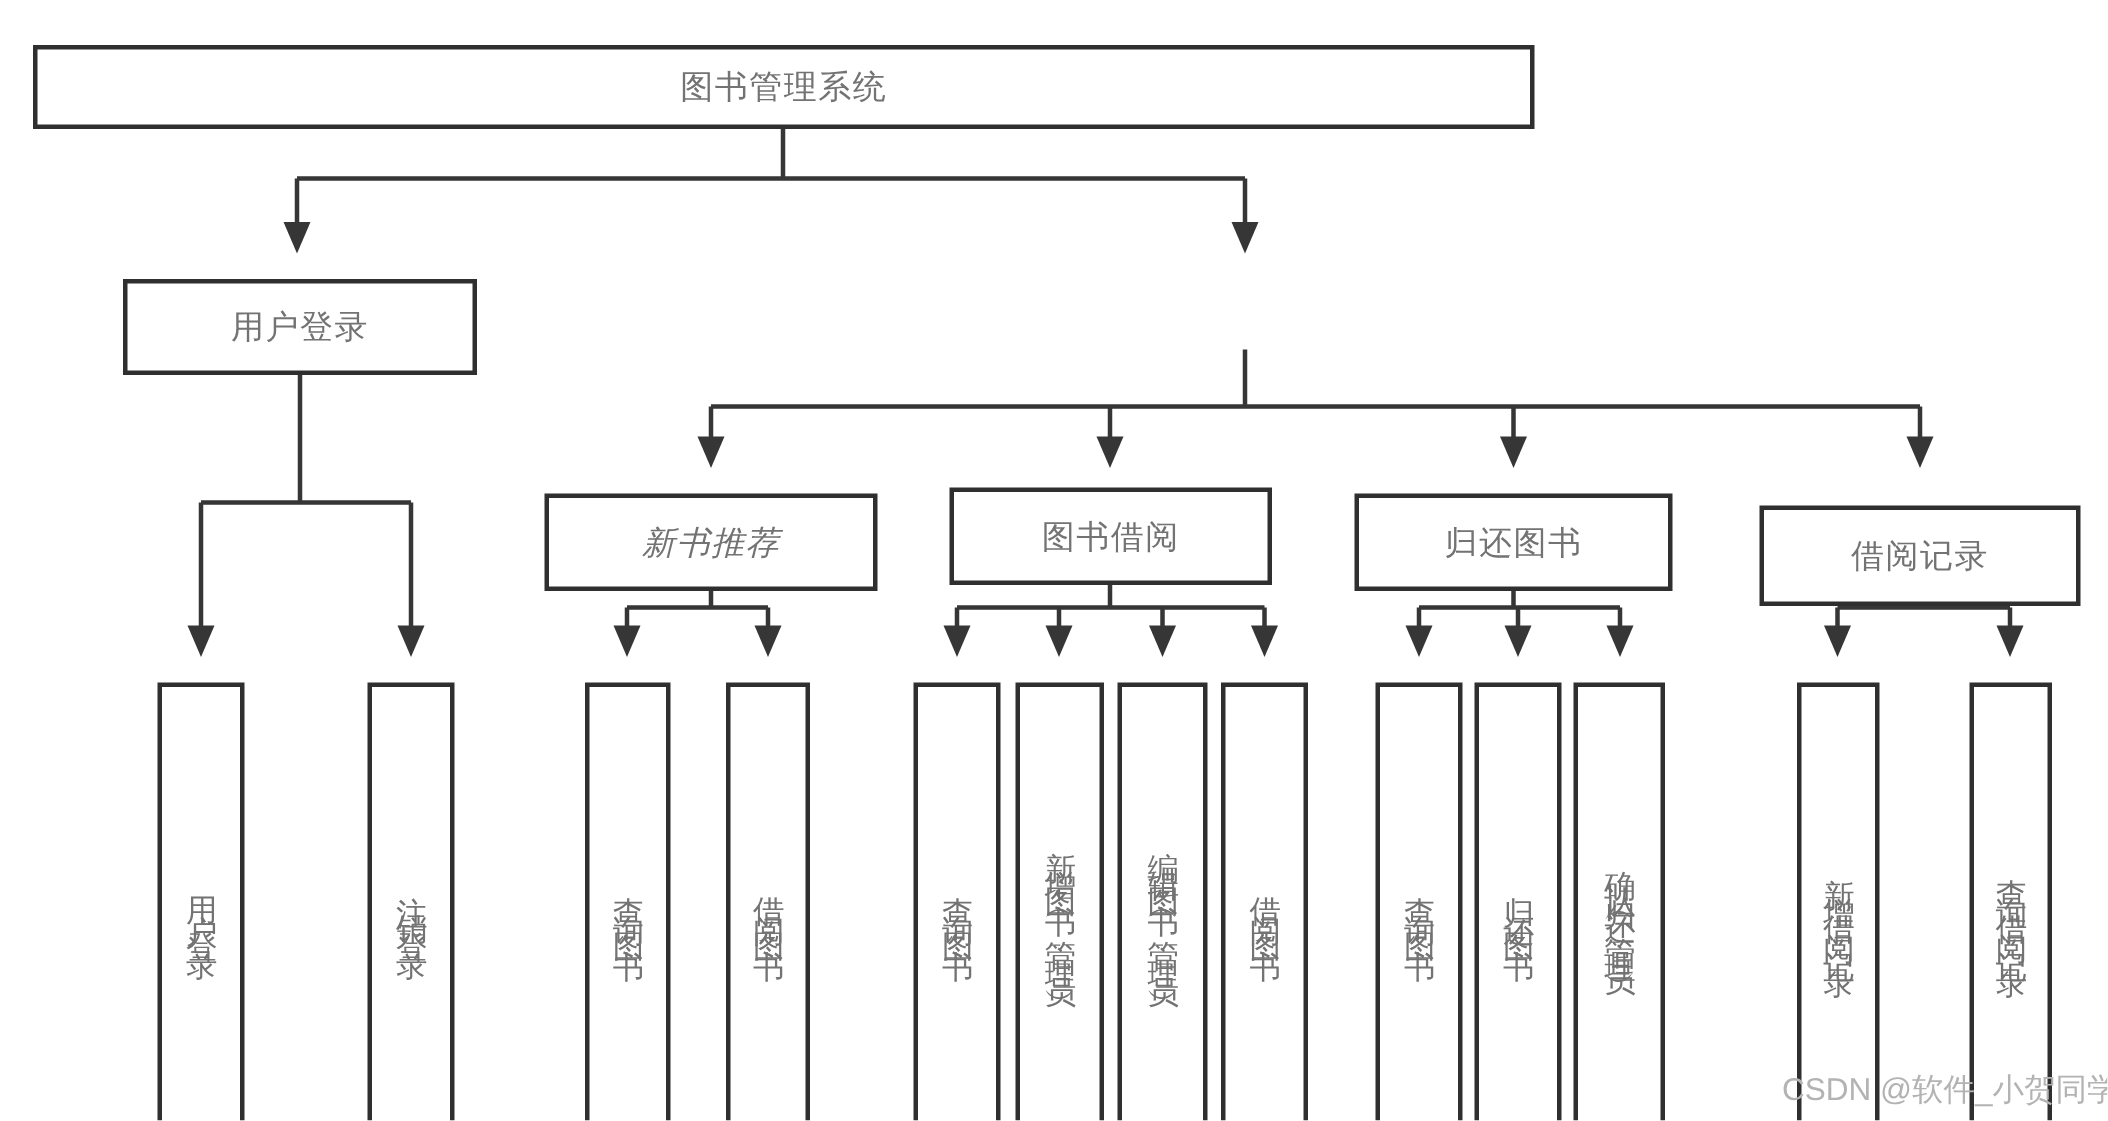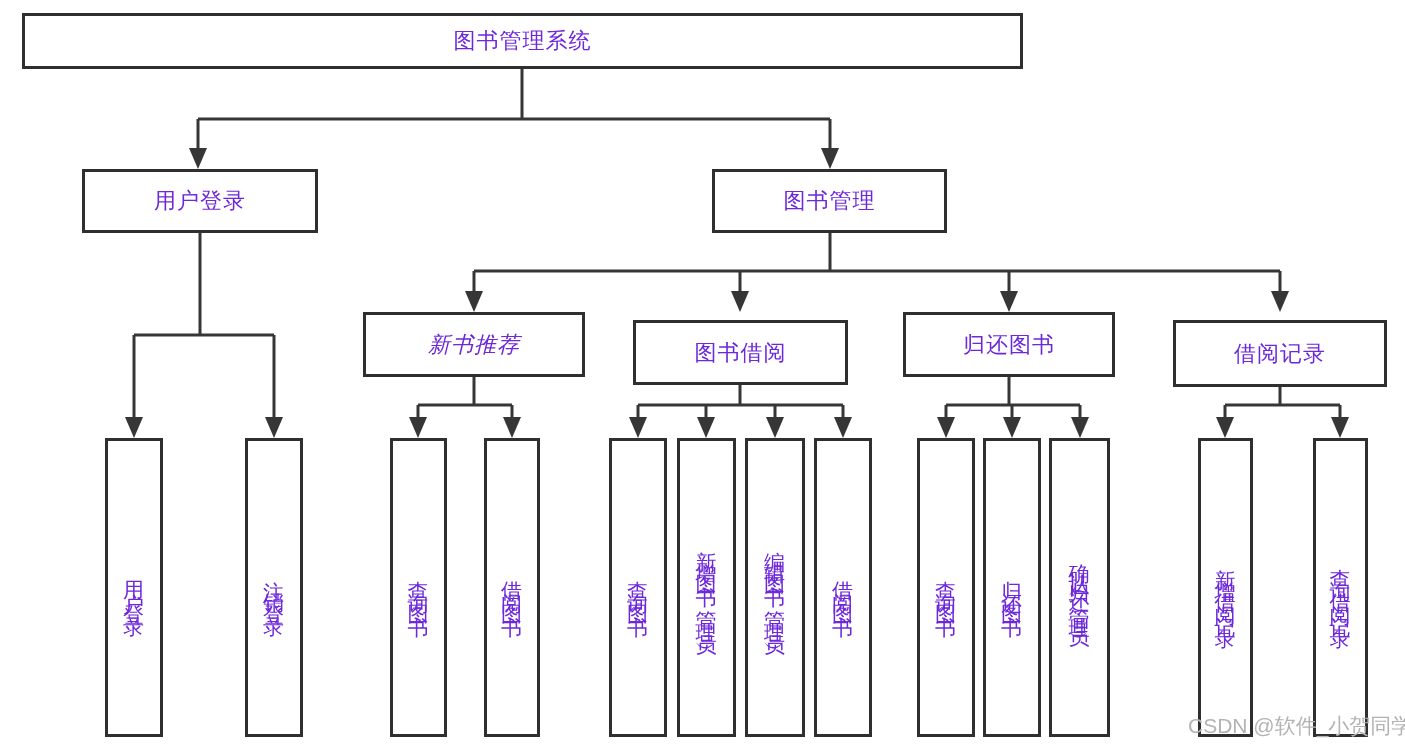--- a/index.html
+++ b/index.html
@@ -21,29 +21,30 @@
     width: 1405px; height: 747px;
   }
   .box {
     position: absolute;
     box-sizing: border-box;
     border: 3px solid #2f2f2f;
     background: #ffffff;
     display: flex;
     align-items: center;
     justify-content: center;
-    color: #6d28d9;
+    color: #737373;
     text-align: center;
+    margin-top: 17px;
   }
   .hbox { font-size: 22px; letter-spacing: 1px; }
   .root-box      { left: 22px;   top: 13px;  width: 1001px; height: 56px; }
   .b-user-login  { left: 82px;   top: 169px; width: 236px;  height: 64px; }
   .b-book-mgmt   { left: 712px;  top: 169px; width: 235px;  height: 64px; }
   .s-new-book    { left: 363px;  top: 312px; width: 222px;  height: 65px; font-style: italic; }
-  .s-book-borrow { left: 633px;  top: 320px; width: 215px;  height: 65px; }
+  .s-book-borrow { left: 633px;  top: 308px; width: 215px;  height: 65px; }
   .s-current     { left: 903px;  top: 312px; width: 212px;  height: 65px; }
   .s-records     { left: 1173px; top: 320px; width: 214px;  height: 67px; }
   .leaf {
     top: 438px;
     height: 299px;
     writing-mode: vertical-rl;
     text-orientation: mixed;
     font-size: 21px;
     letter-spacing: 12px;
     line-height: 1.1;
@@ -113,21 +114,20 @@
       <polygon points="1003,417 1021,417 1012,438"></polygon>
       <polygon points="1071,417 1089,417 1080,438"></polygon>
       <polygon points="1216,417 1234,417 1225,438"></polygon>
       <polygon points="1331,417 1349,417 1340,438"></polygon>
     </g>
   </svg>
 
   <div class="box hbox root-box">图书管理系统</div>
 
   <div class="box hbox b-user-login">用户登录</div>
-  <div class="box hbox b-book-mgmt">图书管理</div>
 
   <div class="box hbox s-new-book">新书推荐</div>
   <div class="box hbox s-book-borrow">图书借阅</div>
   <div class="box hbox s-current">归还图书</div>
   <div class="box hbox s-records">借阅记录</div>
 
   <div class="box leaf l1">用户登录</div>
   <div class="box leaf l2">注销登录</div>
 
   <div class="box leaf l3">查询图书</div>

